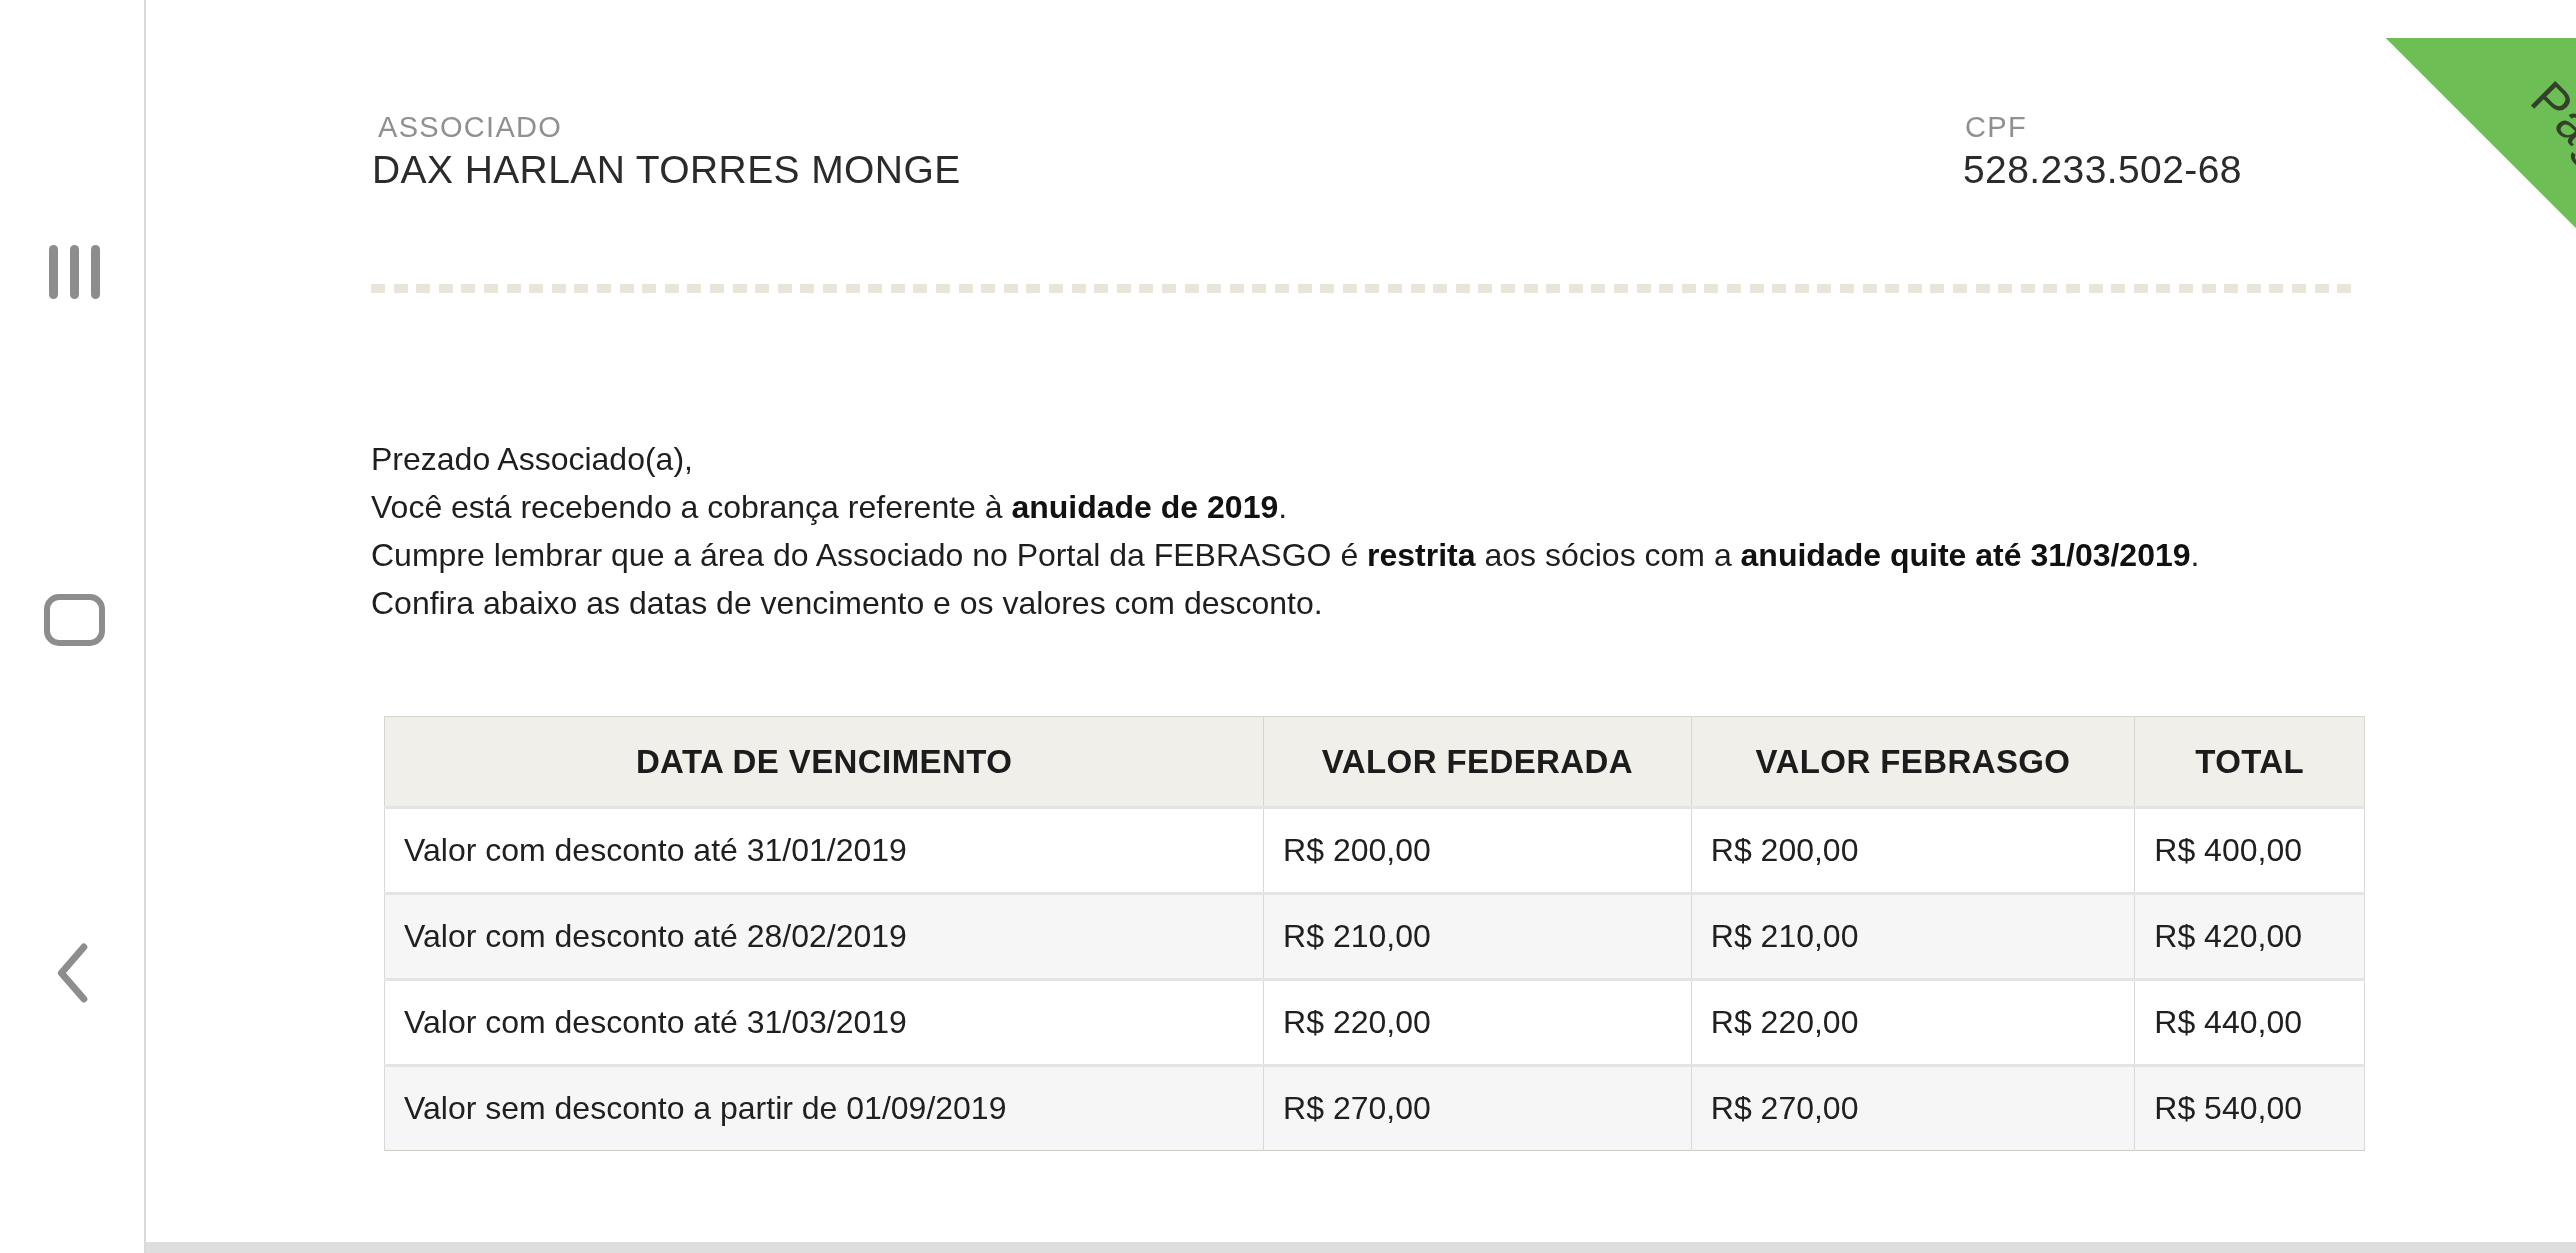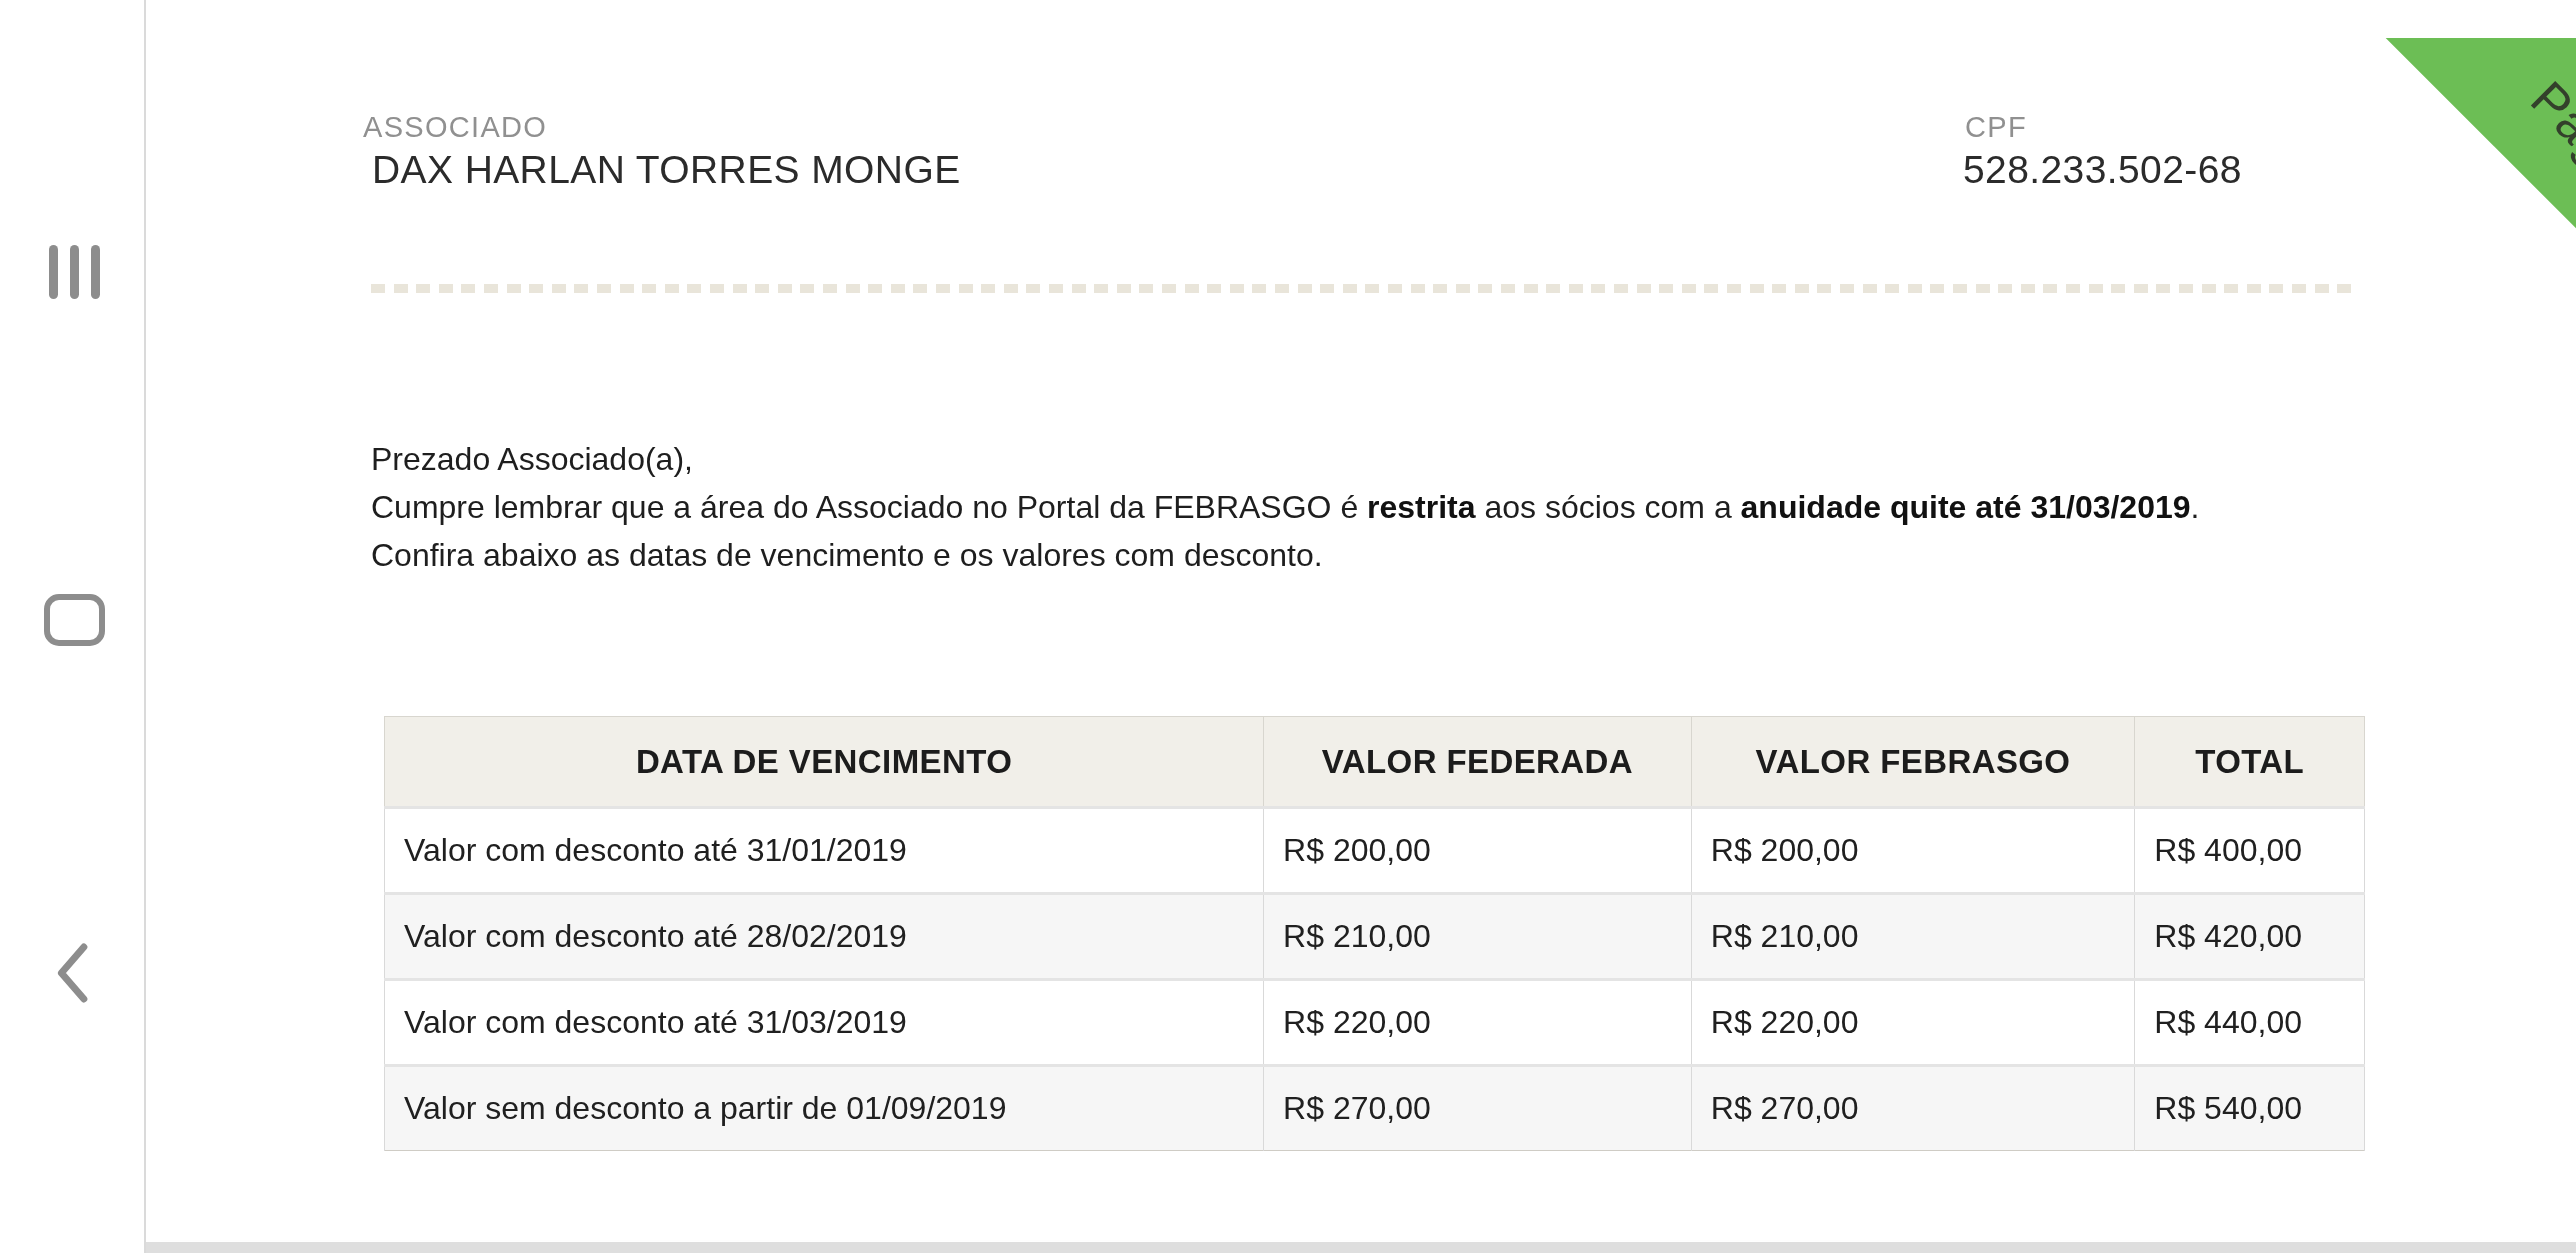--- a/index.html
+++ b/index.html
@@ -21,21 +21,21 @@
   #battery-icon{left:2513px;top:5.2px;width:33px;height:50px;}
   #battery-tip{position:absolute;left:9.6px;top:0;width:14px;height:7.8px;background:#b5b5b5;border-radius:1.7px;}
   #battery-body{position:absolute;left:0.9px;top:7.8px;width:31px;height:41px;background:#6f6f6f;border-radius:4.4px;}
   #network-block{left:2228px;top:7px;width:61px;text-align:center;color:#6f6f6f;}
   #network-type{font-size:24.4px;font-weight:bold;line-height:24.4px;}
   #network-arrows{font-size:22.6px;line-height:22.6px;letter-spacing:-1.7px;}
   
   #doc{left:146px;top:0;width:2430px;height:1253px;background:#ffffff;overflow:hidden;}
   .label-gray{font-size:29px;color:#909090;letter-spacing:1.3px;}
   .value-dark{font-size:39px;color:#2b2b2b;letter-spacing:0.4px;}
-  #associado-label{left:217px;top:111px;}
+  #associado-label{left:232px;top:111px;}
   #associado-name{left:226px;top:148px;}
   #cpf-label{left:1819px;top:111px;}
   #cpf-value{left:1817px;top:148px;}
   #dashed-sep{left:225px;top:284px;width:1982px;height:8.7px;
     background:repeating-linear-gradient(90deg,var(--dash-color) 0 14px,transparent 14px 22.6px);}
   #body-text{left:225px;top:435px;width:1993px;font-size:32px;color:#1e1e1e;line-height:48px;}
   #body-text b{font-weight:bold;color:#111;}
   .u{}
   
   #pricing-table{position:absolute;left:226px;top:716px;width:1981px;border-collapse:collapse;
@@ -140,20 +140,21 @@
   <div id="associado-label" class="abs label-gray">ASSOCIADO</div>
   <div id="associado-name" class="abs value-dark">DAX HARLAN TORRES MONGE</div>
 
   <div id="cpf-label" class="abs label-gray">CPF</div>
   <div id="cpf-value" class="abs value-dark">528.233.502-68</div>
 
   <div id="dashed-sep" class="abs"></div>
 
   <div id="body-text" class="abs">
     <div><span>Prezado Associado(a),</span></div>
+    <div><span>Você está recebendo a cobrança referente à </span><b>anuidade de 2019</b><span>.</span></div>
     <div><span>Cumpre lembrar que a área do Associado no Portal da FEBRASGO é </span><b>restrita</b><span> aos sócios com a </span><b class="u">anuidade quite até 31/03/2019</b><span>.</span></div>
     <div><span>Confira abaixo as datas de vencimento e os valores com desconto.</span></div>
   </div>
 
   <table id="pricing-table">
     <colgroup>
         <col class="c1">
         <col class="c2">
         <col class="c3">
         <col class="c4">

